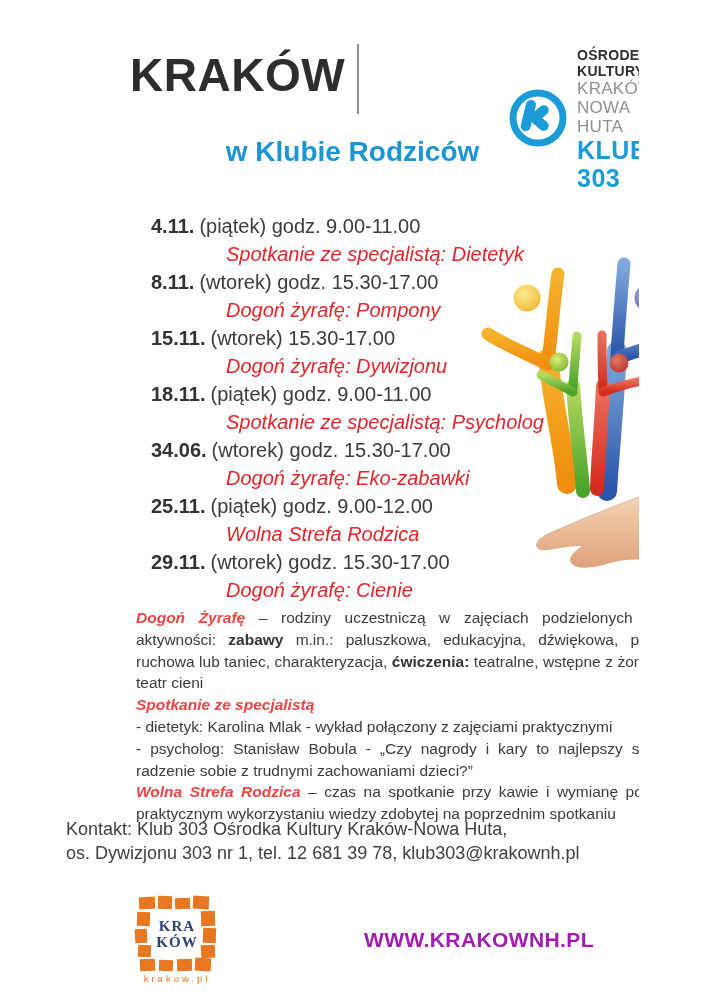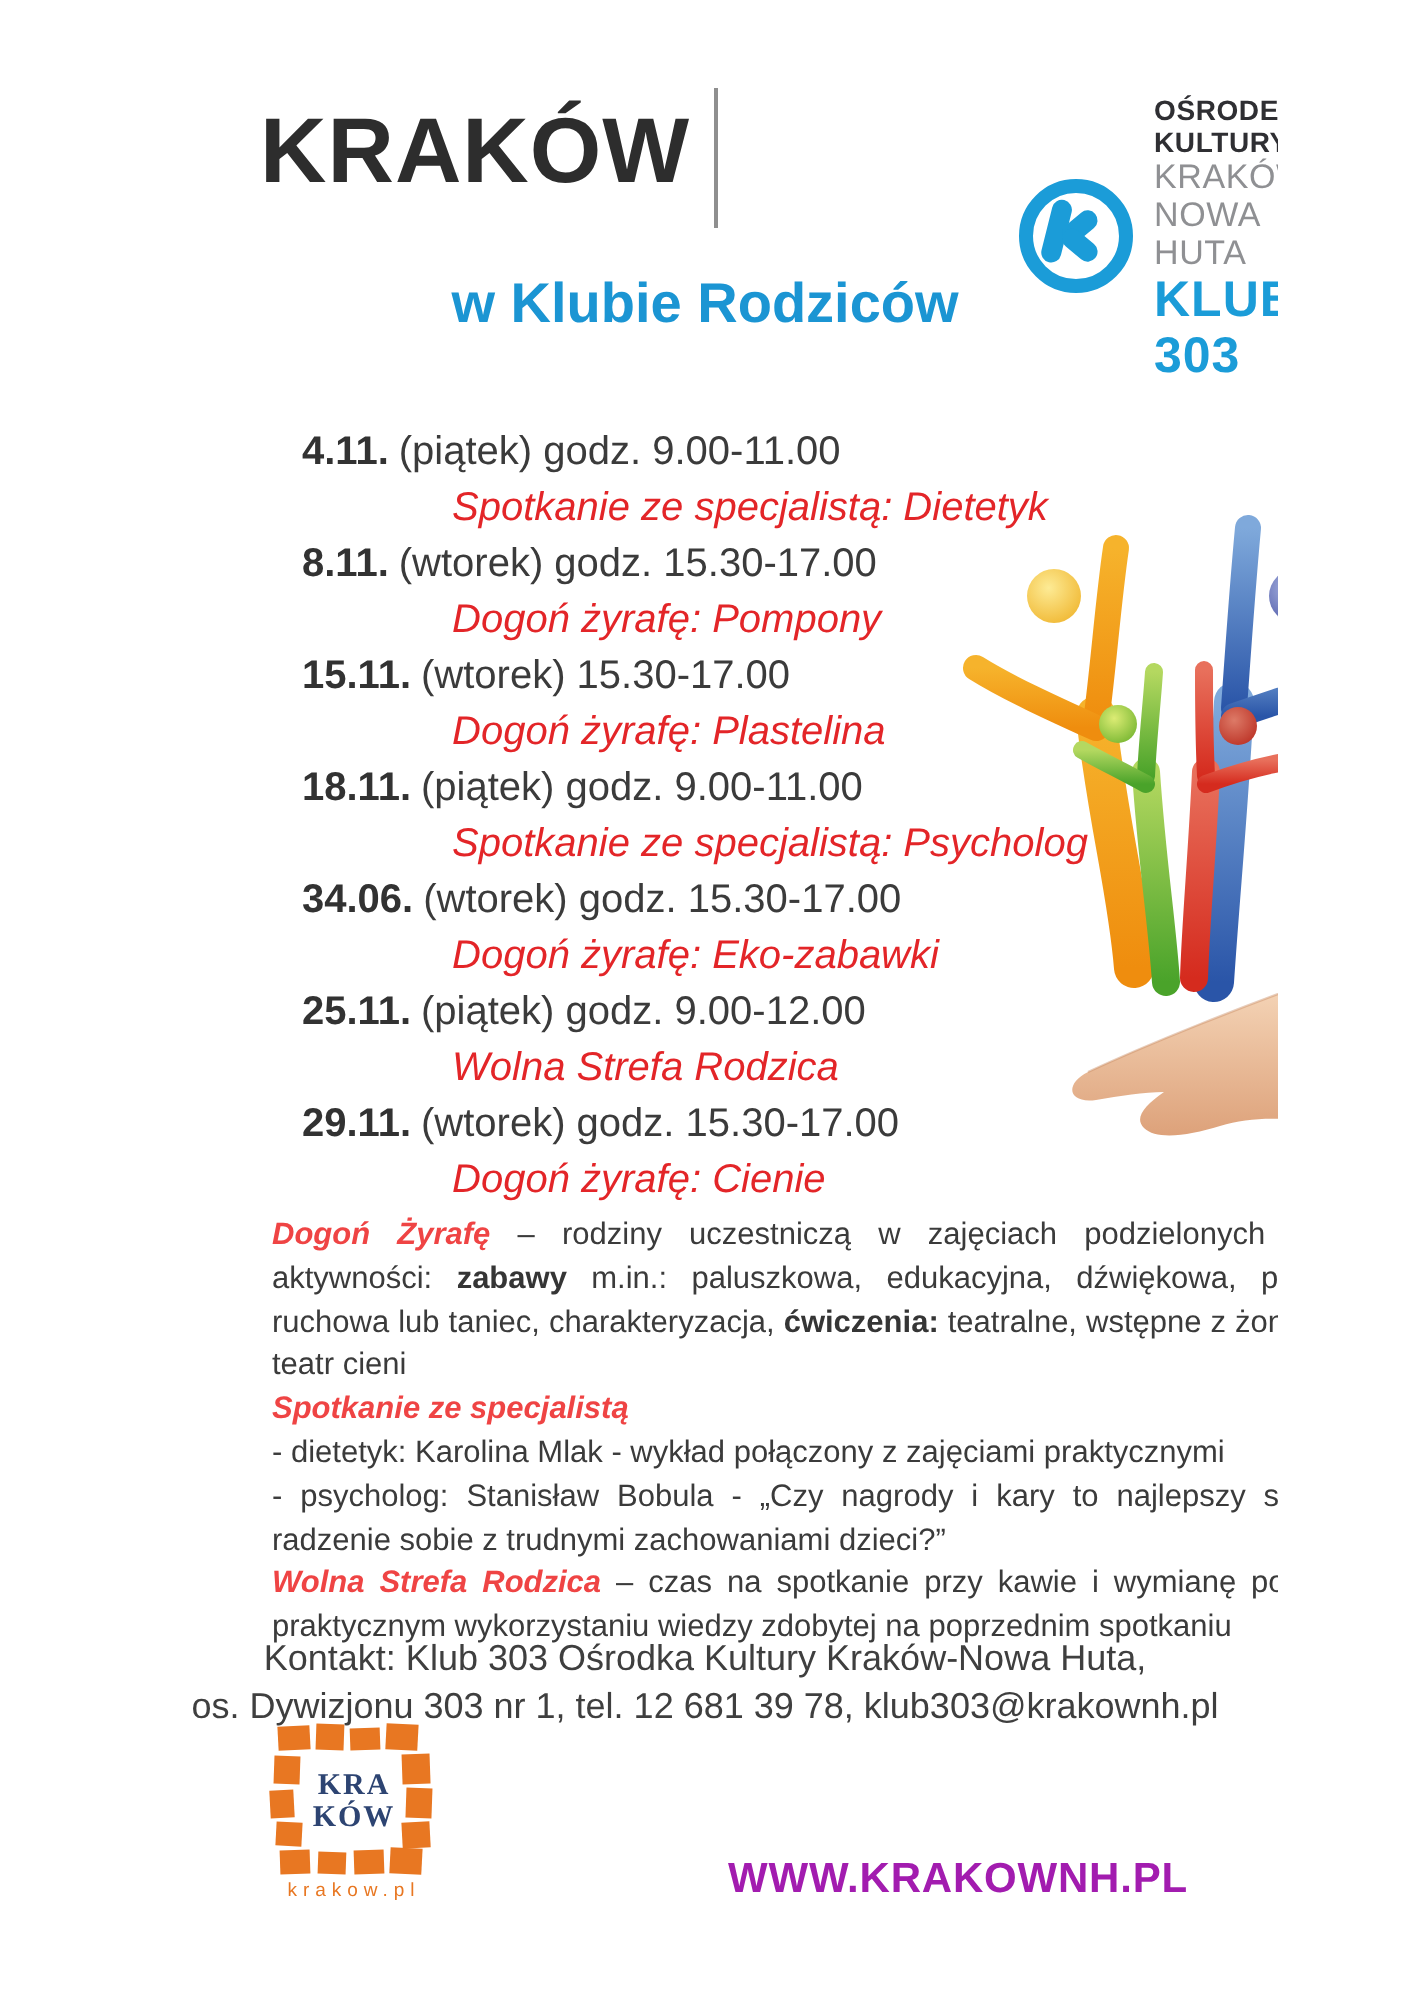--- a/index.html
+++ b/index.html
@@ -37,25 +37,25 @@
   
   .illustration { position:absolute; left:398px; top:246px; }
   
   .info { position:absolute; left:70px; top:607px; width:572px; font-size:15.5px; line-height:21.8px; }
   .info p { margin:0; }
   .just { text-align:justify; }
   .red-i { color:#ef4444; font-weight:700; font-style:italic; }
   .info b { color:#353535; }
   
   .contact {
-    position:absolute; left:0; right:0; top:818px; text-align:center;
+    position:absolute; left:0; right:0; top:818px; text-align:left;
     font-size:18px; line-height:23.5px; color:#3f3f3f;
   }
   
-  .krakow-logo { position:absolute; left:68px; top:861px; }
+  .krakow-logo { position:absolute; left:68px; top:895px; }
   .site-url {
     position:absolute; right:45px; top:928px;
     font-size:21px; font-weight:700; color:#a21caf; letter-spacing:0.4px;
   }
 </style>
 </head>
 <body>
 
 <div class="page">
 
@@ -88,21 +88,21 @@
     <div class="row">
       <div class="date-line"><b>4.11.</b><span>(piątek) godz. 9.00-11.00</span></div>
       <div class="activity">Spotkanie ze specjalistą: Dietetyk</div>
     </div>
     <div class="row">
       <div class="date-line"><b>8.11.</b><span>(wtorek) godz. 15.30-17.00</span></div>
       <div class="activity">Dogoń żyrafę: Pompony</div>
     </div>
     <div class="row">
       <div class="date-line"><b>15.11.</b><span>(wtorek) 15.30-17.00</span></div>
-      <div class="activity">Dogoń żyrafę: Plastelina</div>
+      <div class="activity">Dogoń żyrafę: Dywizjonu</div>
     </div>
     <div class="row">
       <div class="date-line"><b>18.11.</b><span>(piątek) godz. 9.00-11.00</span></div>
       <div class="activity">Spotkanie ze specjalistą: Psycholog</div>
     </div>
     <div class="row">
       <div class="date-line"><b>34.06.</b><span>(wtorek) godz. 15.30-17.00</span></div>
       <div class="activity">Dogoń żyrafę: Eko-zabawki</div>
     </div>
     <div class="row">

